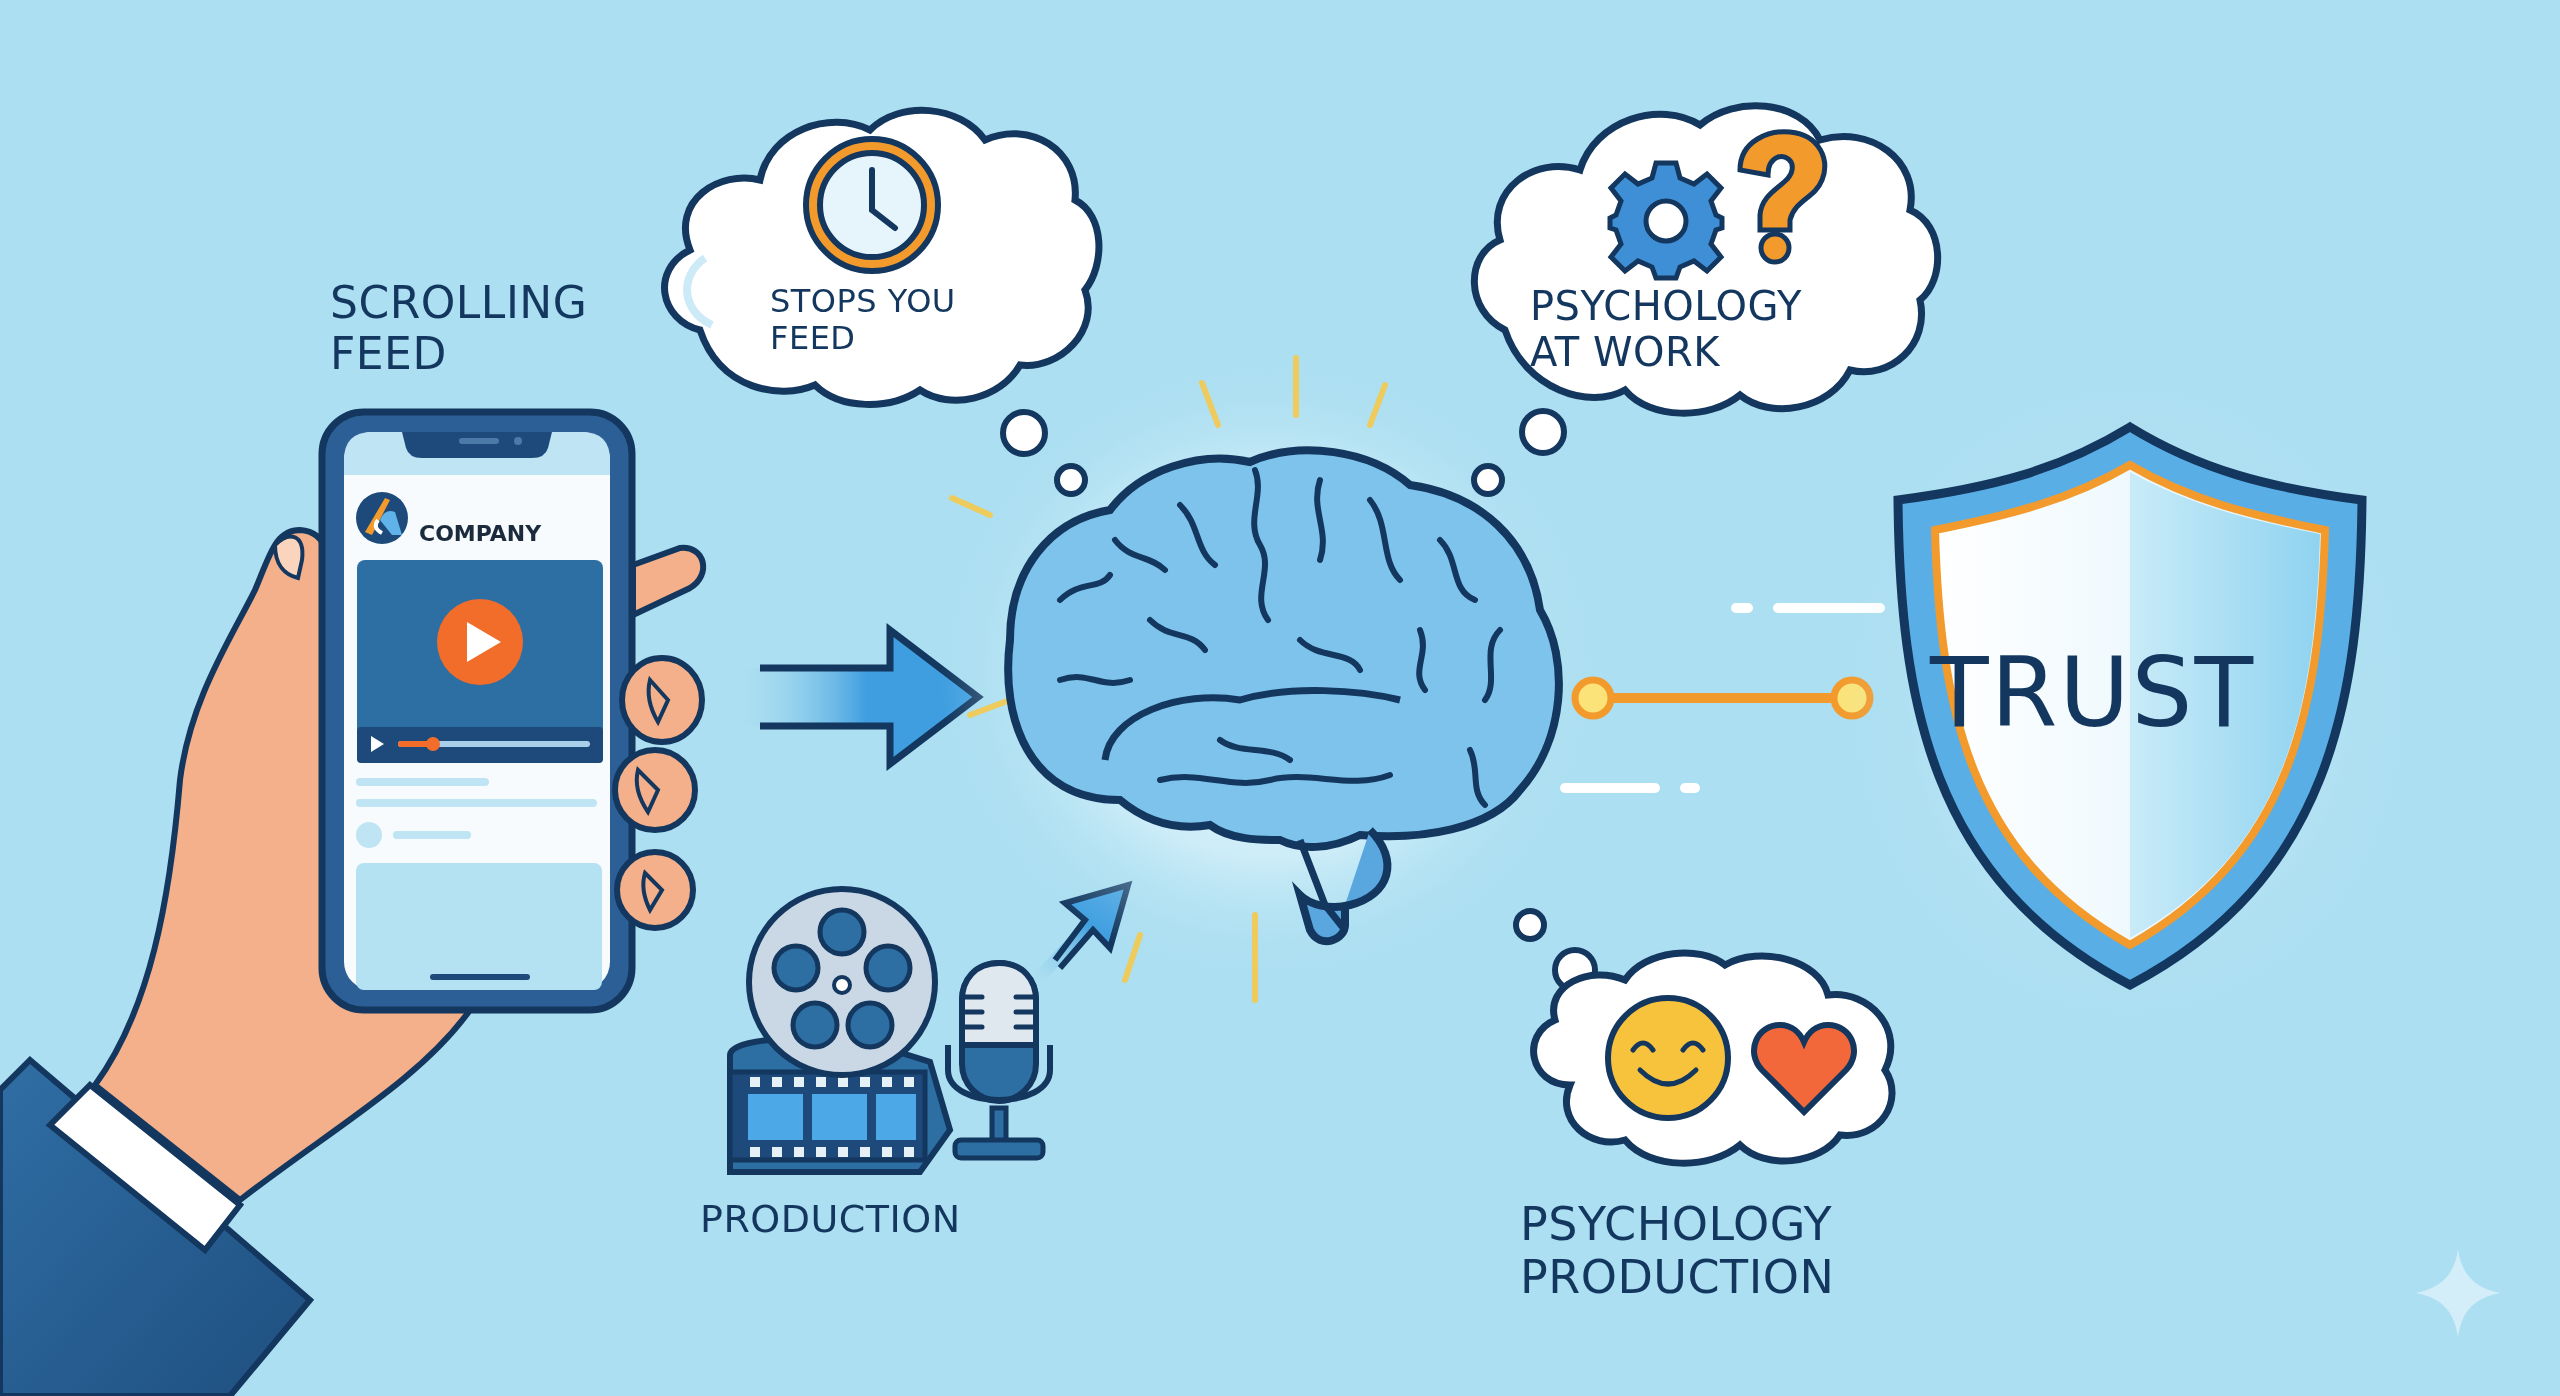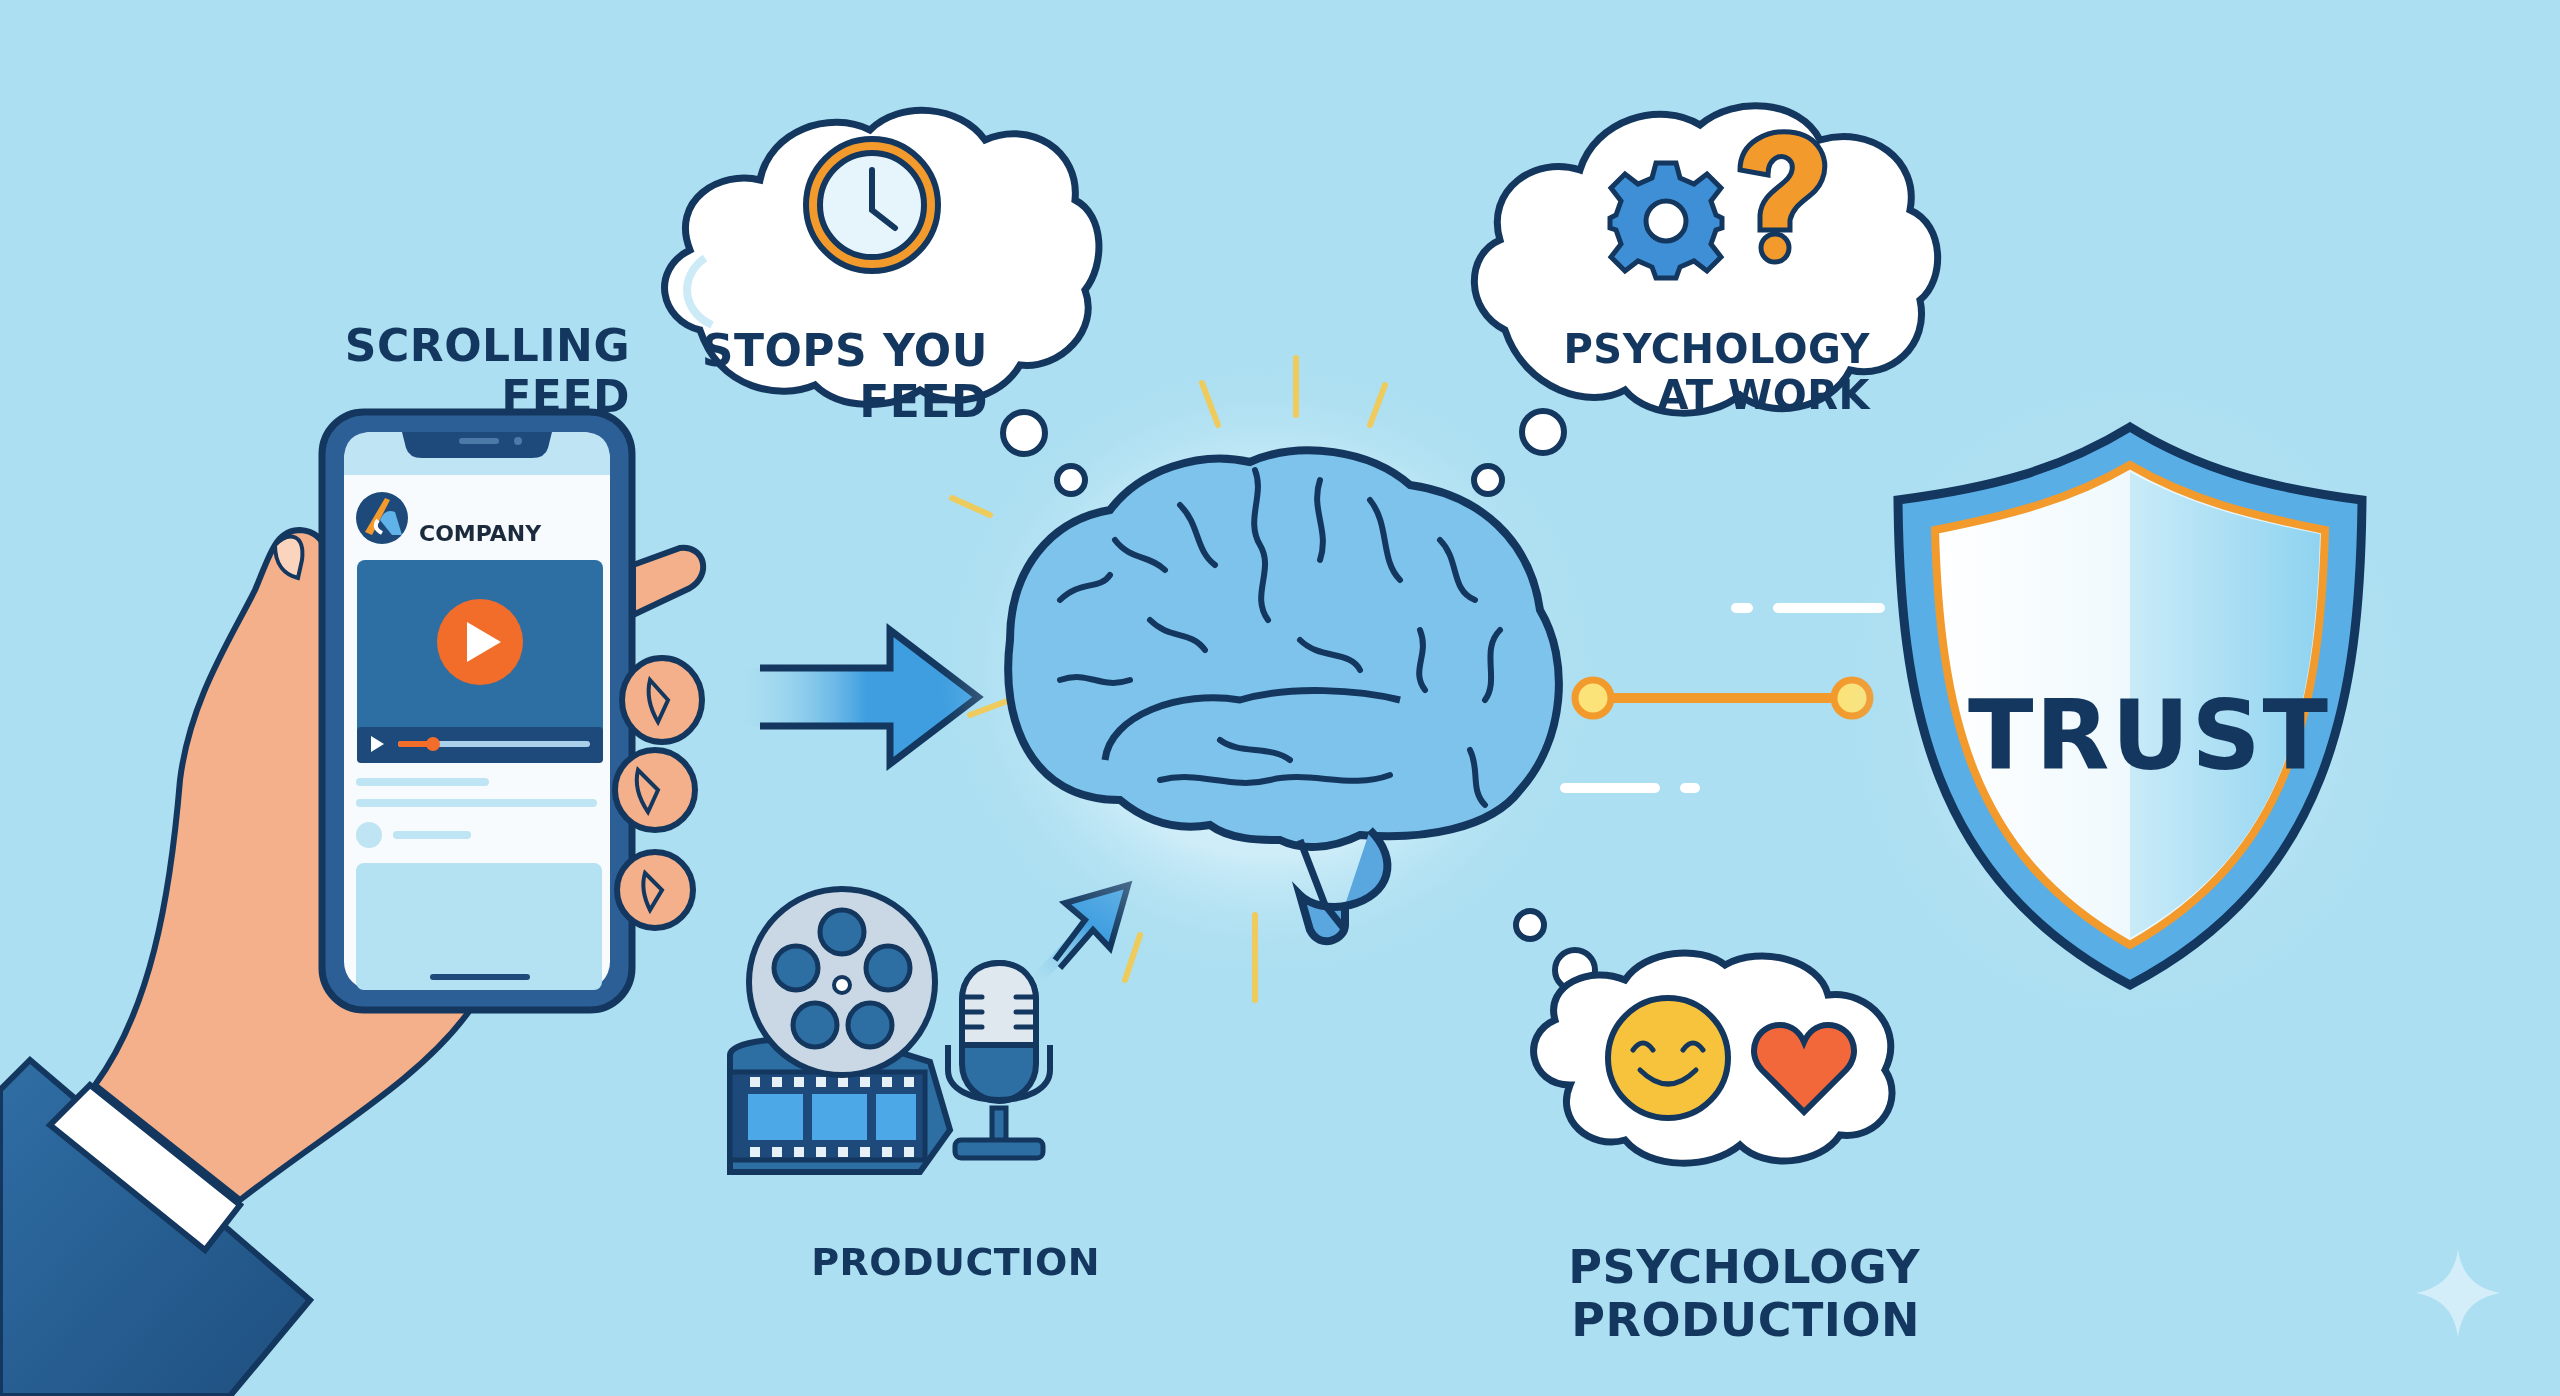--- a/index.html
+++ b/index.html
@@ -1,20 +1,20 @@
 <!DOCTYPE html>
 <html><head>
 <meta charset="utf-8">
 <style>
   html,body{margin:0;padding:0;}
   body{width:2560px;height:1396px;overflow:hidden;background:#acdff1;font-family:"DejaVu Sans",sans-serif;position:relative;}
   .stage{position:absolute;left:0;top:0;width:2560px;height:1396px;}
-  .label{position:absolute;color:#13375e;font-weight:bold;text-align:right;line-height:1.15;letter-spacing:0.5px;margin-top:43px;}
+  .label{position:absolute;color:#13375e;font-weight:normal;text-align:left;line-height:1.15;letter-spacing:0.5px;}
   .lbl-feed{left:330px;top:278px;width:300px;font-size:44px;}
-  .lbl-stops{left:688px;top:283px;width:300px;font-size:44px;}
+  .lbl-stops{left:770px;top:283px;width:300px;font-size:32px;}
   .lbl-psych{left:1530px;top:283px;width:340px;font-size:40px;}
   .lbl-prod{left:700px;top:1198px;width:400px;font-size:38px;}
   .lbl-emo{left:1520px;top:1198px;width:400px;font-size:46px;}
   .lbl-trust{left:1930px;top:638px;width:400px;font-size:96px;letter-spacing:2px;}
   .lbl-company{position:absolute;left:419px;top:521px;font-size:22px;font-weight:bold;color:#1b2a3c;}
   svg.art{position:absolute;left:0;top:0;}
 </style>
 </head>
 <body>
 

